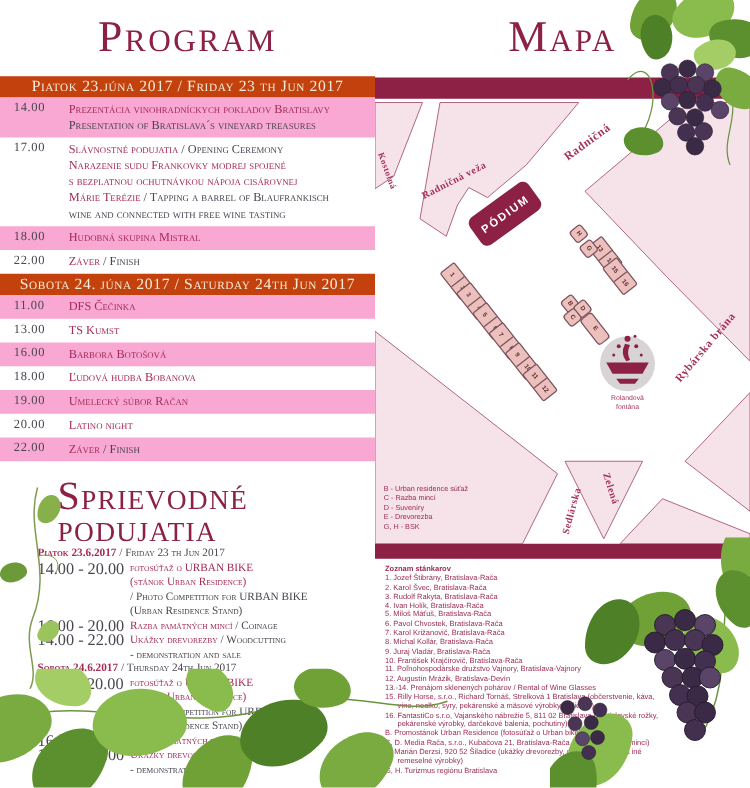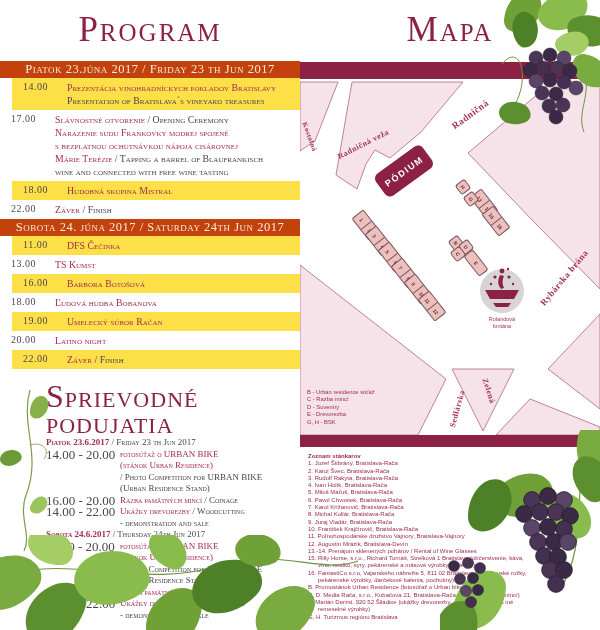--- a/index.html
+++ b/index.html
@@ -7,32 +7,32 @@
        font-family:"Liberation Serif",serif;}
   .panel{position:absolute;top:0;height:630px;}
   #left-panel{left:0;width:300px;}
   #right-panel{left:300px;width:300px;}
   .big-title{margin:10px 0 0 0;text-align:center;font-variant:small-caps;font-weight:400;
              font-size:35px;line-height:40px;color:#8c2045;letter-spacing:2px;}
   .banner{margin-top:11px;background:#c2410c;color:#f6ecd9;font-variant:small-caps;
           font-size:12.5px;line-height:17px;text-align:center;letter-spacing:.5px;}
   
   .srow{display:flex;font-variant:small-caps;padding:3px 0;}
-  .srow.zebra{background:#fde047;margin-left:12px;}
+  .srow.zebra{background:#f9a8d4;}
   .time{width:44px;padding-left:11px;font-size:10px;color:#4b4550;letter-spacing:.5px;}
   .desc{flex:1;padding-right:4px;}
   .line{font-size:9.8px;line-height:13px;}
   #day2-rows .srow{padding:3px 0;}
   #day2-rows .line{line-height:13px;}
   .sk{color:#a52c57;}
   .en{color:#4b4550;}
   
   .side-title{margin:14px 0 2px 46px;font-variant:small-caps;font-weight:400;
               font-size:32px;line-height:26px;color:#8c2045;letter-spacing:1px;}
-  #side-events{margin-left:46px;font-variant:small-caps;}
+  #side-events{margin-left:30px;font-variant:small-caps;}
   .side-h{font-size:9px;line-height:11.5px;}
   .side-h .sk{font-weight:bold;}
   .side-item{display:flex;}
   .stime{width:74px;font-size:13px;line-height:11.5px;color:#4b4550;}
   .sdesc{flex:1;}
   .sdesc .line{font-size:9px;line-height:11.5px;}
   
   #right-bar1{position:absolute;left:0;top:62px;width:300px;height:17px;background:#8c2045;}
   #right-bar2{position:absolute;left:0;top:435px;width:300px;height:12px;background:#8c2045;}
   #map-box{position:absolute;left:0;top:79px;width:300px;height:356px;}
@@ -92,21 +92,21 @@
       <div class="srow zebra">
         <div class="time">14.00</div>
         <div class="desc">
           <div class="line"><span class="sk">Prezentácia vinohradníckych pokladov Bratislavy</span></div>
           <div class="line"><span class="en">Presentation of Bratislava´s vineyard treasures</span></div>
         </div>
       </div>
       <div class="srow">
         <div class="time">17.00</div>
         <div class="desc">
-          <div class="line"><span class="sk">Slávnostné otvorenie</span><span class="en"> / Opening Ceremony</span></div>
+          <div class="line"><span class="sk">Slávnostné podujatia</span><span class="en"> / Opening Ceremony</span></div>
           <div class="line"><span class="sk">Narazenie sudu Frankovky modrej spojené</span></div>
           <div class="line"><span class="sk">s bezplatnou ochutnávkou nápoja cisárovnej</span></div>
           <div class="line"><span class="sk">Márie Terézie</span><span class="en"> / Tapping a barrel of Blaufrankisch</span></div>
           <div class="line"><span class="en">wine and connected with free wine tasting</span></div>
         </div>
       </div>
       <div class="srow zebra">
         <div class="time">18.00</div>
         <div class="desc">
           <div class="line"><span class="sk">Hudobná skupina Mistral</span></div>

